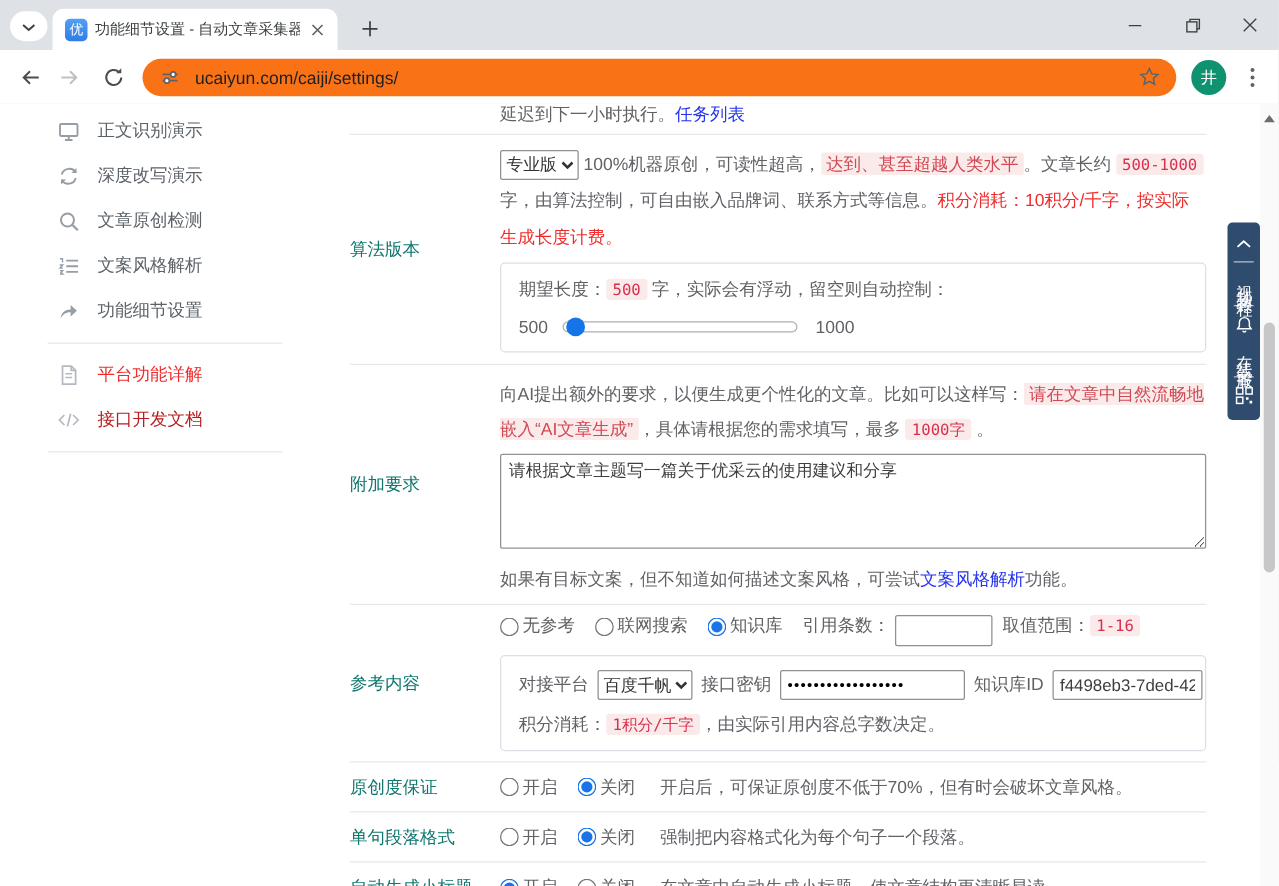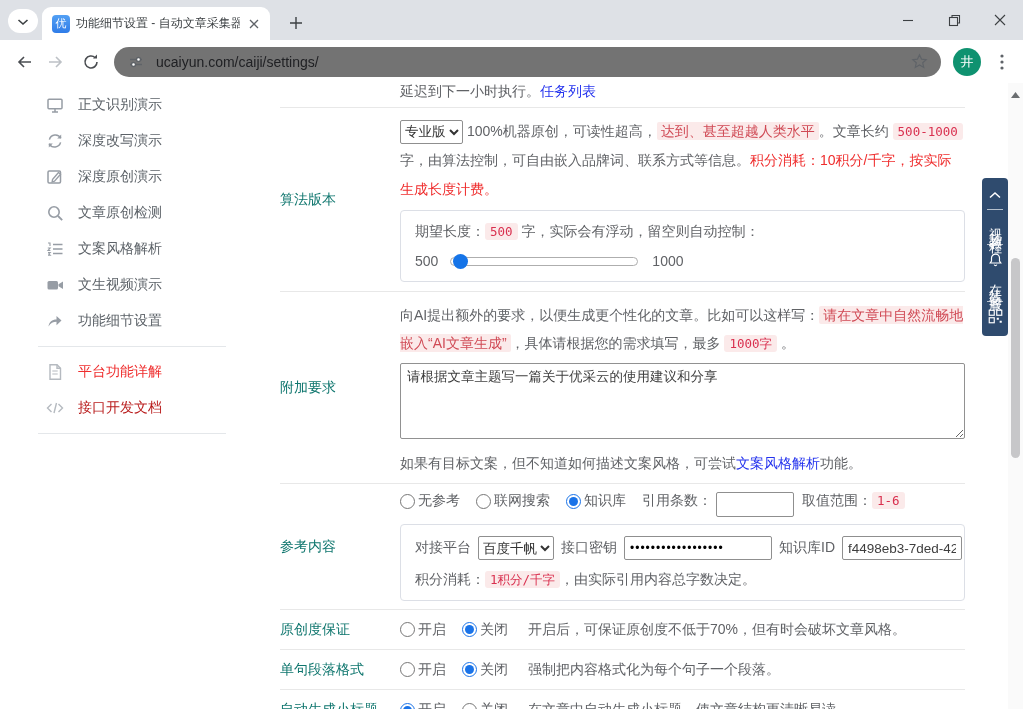--- a/index.html
+++ b/index.html
@@ -12,21 +12,21 @@
   .tab { position:absolute; left:42px; top:7px; width:228px; height:33px; background:#fff; border-radius:9px 9px 0 0; display:flex; align-items:center; padding:0 8px 0 10px; }
   .favicon { width:18px; height:18px; border-radius:4px; background:linear-gradient(#53a0f4,#2f7ce8); color:#fff; font-size:11px; display:flex; align-items:center; justify-content:center; flex:none; }
   .tab-title { flex:1; margin:0 6px; font-size:12px; color:#3c4043; white-space:nowrap; overflow:hidden; }
   .tab-close { width:16px; height:16px; display:flex; align-items:center; justify-content:center; flex:none; }
   .newtab-btn { position:absolute; left:282px; top:10px; width:28px; height:28px; border-radius:50%; display:flex; align-items:center; justify-content:center; }
   .win-controls { position:absolute; right:0; top:0; height:40px; display:flex; }
   .win-btn { width:46px; height:40px; display:flex; align-items:center; justify-content:center; }
 
   .toolbar { height:43px; background:#fff; display:flex; align-items:center; padding:0 6px; }
   .nav-btn { width:34px; height:34px; border-radius:50%; display:flex; align-items:center; justify-content:center; flex:none; }
-  .omnibox { flex:1; height:30px; margin:4px 6px; background:#737373; border-radius:15px; display:flex; align-items:center; padding:0 10px; }
+  .omnibox { flex:1; height:30px; margin:4px 6px; background:#f97316; border-radius:15px; display:flex; align-items:center; padding:0 10px; }
   .site-info { width:24px; height:24px; display:flex; align-items:center; justify-content:center; flex:none; }
   .url-text { flex:1; margin-left:8px; font-size:14px; color:#202124; white-space:nowrap; overflow:hidden; }
   .star-btn { width:24px; height:24px; display:flex; align-items:center; justify-content:center; flex:none; }
   .avatar { width:28px; height:28px; border-radius:50%; background:#0f9270; color:#fff; font-size:13px; display:flex; align-items:center; justify-content:center; flex:none; margin:0 6px; }
   .kebab-btn { width:30px; height:30px; display:flex; align-items:center; justify-content:center; flex:none; }
 
   
   .content { position:relative; height:626px; background:#fff; overflow:hidden; }
 
   .sidebar { position:absolute; left:0; top:0; width:270px; padding-top:4px; }
@@ -193,52 +193,34 @@
             <path d="M14.8 6.2A6.2 6.2 0 0 0 3.4 7.6M3.2 11.8a6.2 6.2 0 0 0 11.4-1.4" fill="none" stroke="#979da5" stroke-width="1.5"></path>
             <path d="M15.2 2.4v4h-4z" fill="#979da5"></path>
             <path d="M2.8 15.6v-4h4z" fill="#979da5"></path>
           </svg>
       </span>
       <span class="si-label">深度改写演示</span>
     </div>
     <div class="side-item">
       <span class="si-icon">
         <svg width="18" height="18" viewBox="0 0 18 18">
-            <rect x="2" y="3" width="12.5" height="12" rx="1.2" fill="none" stroke="#979da5" stroke-width="1.5"></rect>
-            <path d="M6.5 11.5l6-7 2 1.7-6 7-2.4.6z" fill="#fff" stroke="#979da5" stroke-width="1.3"></path>
-          </svg>
-      </span>
-      <span class="si-label">深度原创演示</span>
-    </div>
-    <div class="side-item">
-      <span class="si-icon">
-        <svg width="18" height="18" viewBox="0 0 18 18">
             <circle cx="8" cy="8" r="5.2" fill="none" stroke="#979da5" stroke-width="1.6"></circle>
             <path d="M12 12l4.2 4.2" stroke="#979da5" stroke-width="1.8"></path>
           </svg>
       </span>
       <span class="si-label">文章原创检测</span>
     </div>
     <div class="side-item">
       <span class="si-icon">
         <svg width="18" height="18" viewBox="0 0 18 18">
             <path d="M7 4.5h9.5M7 9h9.5M7 13.5h9.5" stroke="#979da5" stroke-width="1.5"></path>
             <path d="M2 3h2v3M1.8 8h2.4l-2.2 2.5h2.4M2 12.5h2.2l-1.4 1.4 1.4 1.3H2" fill="none" stroke="#979da5" stroke-width="1.1"></path>
           </svg>
       </span>
       <span class="si-label">文案风格解析</span>
-    </div>
-    <div class="side-item">
-      <span class="si-icon">
-        <svg width="18" height="18" viewBox="0 0 18 18">
-            <rect x="1.5" y="5" width="10.5" height="8.5" rx="1.5" fill="#979da5"></rect>
-            <path d="M12.5 8.2L17 5.4v7.7l-4.5-2.8z" fill="#979da5"></path>
-          </svg>
-      </span>
-      <span class="si-label">文生视频演示</span>
     </div>
     <div class="side-item">
       <span class="si-icon">
         <svg width="18" height="18" viewBox="0 0 18 18">
             <path d="M2.5 14.5c.6-4.6 3.6-7 8-7V4l5 4.6-5 4.6v-3.5c-3.4 0-6 1.3-8 4.8z" fill="#979da5"></path>
           </svg>
       </span>
       <span class="si-label">功能细节设置</span>
     </div>
     <div class="side-divider"></div>
@@ -318,21 +300,21 @@
               <input type="radio" name="ref" style="">
               <span>联网搜索</span>
             </label>
           <label class="radio-item">
               <input type="radio" name="ref" checked="" style="">
               <span>知识库</span>
             </label>
           <span class="cit-label">引用条数：</span>
           <input class="small-input" style="">
           <span style="margin-left:8px;">取值范围：</span>
-          <span class="code">1-6</span>
+          <span class="code">1-16</span>
         </div>
         <div class="inner-box">
           <div class="platform-line">
             <span>对接平台</span>
             <select class="native"><option>百度千帆</option></select>
             <span>接口密钥</span>
             <input class="key-input" type="text" value="••••••••••••••••••" style="">
             <span>知识库ID</span>
             <input class="kbid-input" type="text" value="f4498eb3-7ded-42" style="">
           </div>

